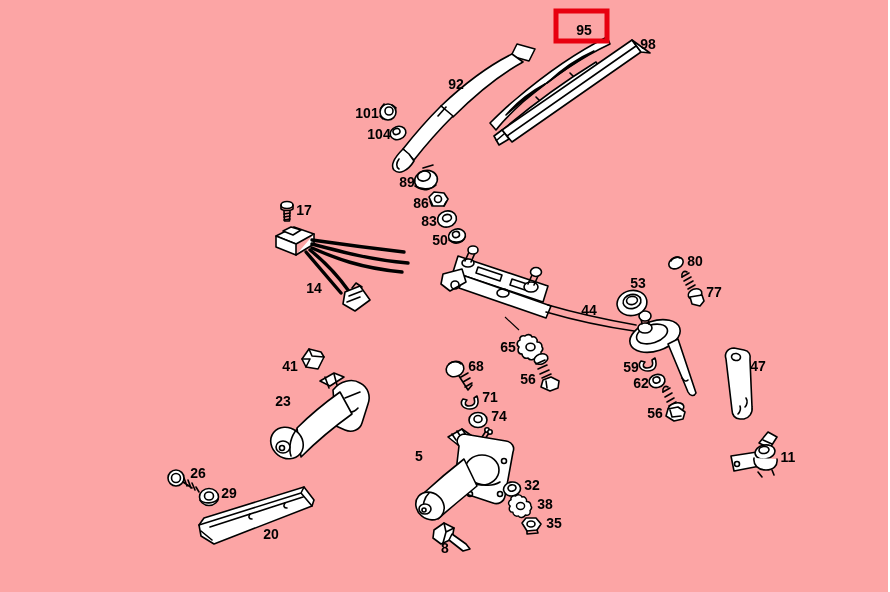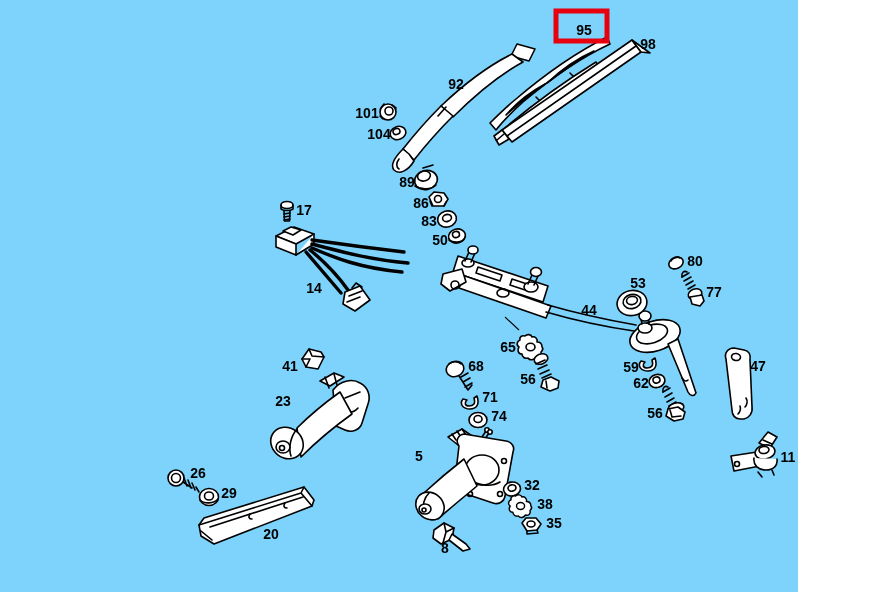--- a/index.html
+++ b/index.html
@@ -1,16 +1,16 @@
 <!DOCTYPE html>
 <html><head>
 <meta charset="utf-8">
 <style>
   html,body{margin:0;padding:0;background:#ffffff;}
-  .canvas{position:relative;width:798px;height:592px;background:#7dd3fc;overflow:hidden;
+  .canvas{position:relative;width:888px;height:592px;background:#fca5a5;overflow:hidden;
           font-family:"Liberation Sans",sans-serif;}
   svg{position:absolute;left:0;top:0;}
   .art{stroke:#000;fill:none;stroke-width:1.6;stroke-linecap:round;stroke-linejoin:round;}
   .artf{stroke:#000;fill:#ffffff;stroke-width:1.6;stroke-linecap:round;stroke-linejoin:round;}
   .wire{stroke:#000;fill:none;stroke-width:3.4;stroke-linecap:round;}
   .thin{stroke:#000;fill:none;stroke-width:1.1;}
   .part-label{font-family:"Liberation Sans",sans-serif;font-size:14px;font-weight:bold;
               fill:#000;text-anchor:middle;cursor:pointer;}
 </style>
 </head>

